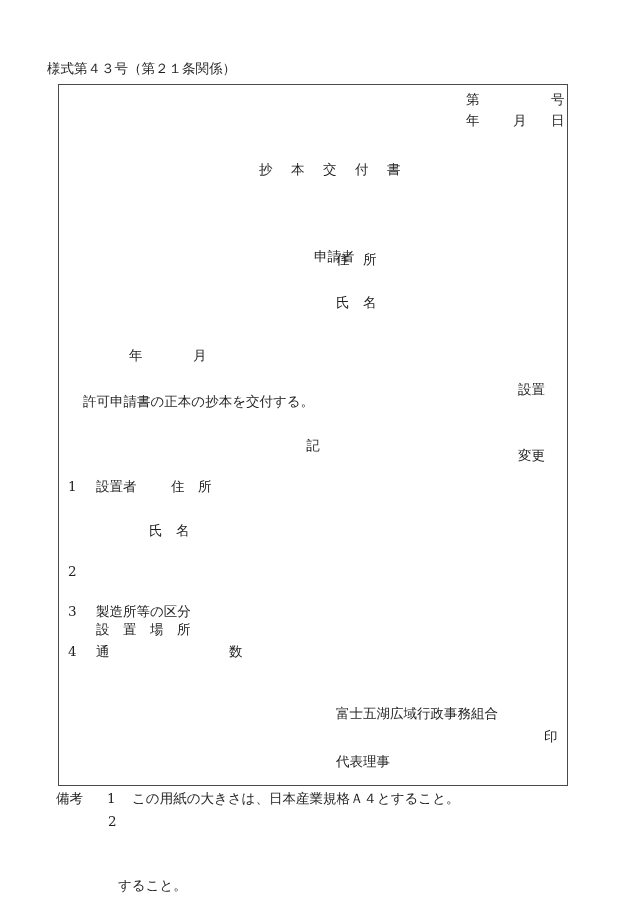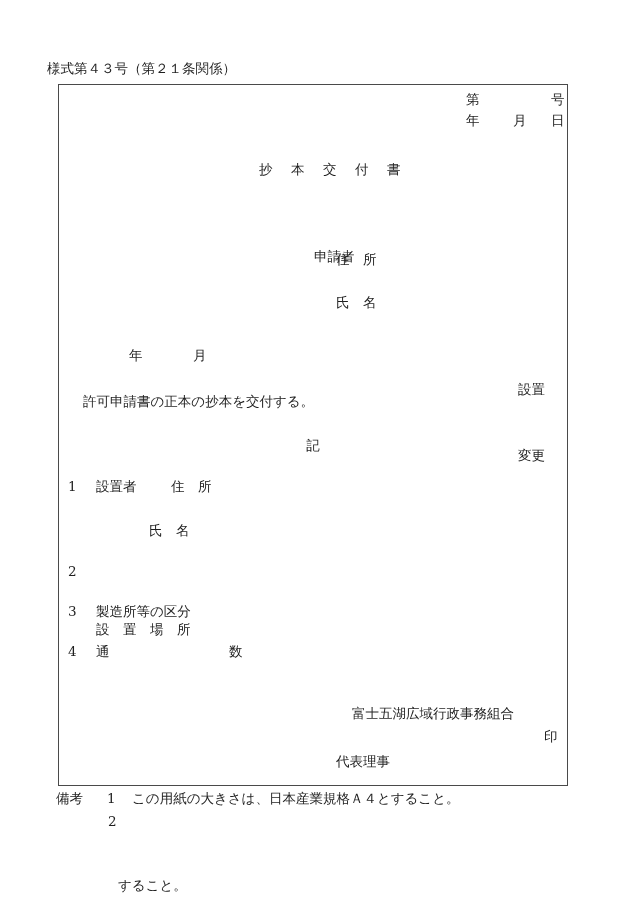--- a/index.html
+++ b/index.html
@@ -79,21 +79,21 @@
     <span class="abs" style="left:9px; top:479px;">2</span>
     <span class="abs" style="left:37px; top:499px;margin-top:38px;">設　置　場　所</span>
 
     <span class="abs" style="left:9px; top:519px;">3</span>
     <span class="abs" style="left:37px; top:519px;">製造所等の区分</span>
 
     <span class="abs" style="left:9px; top:559px;">4</span>
     <span class="abs" style="left:37px; top:559px;">通</span>
     <span class="abs" style="left:170px; top:559px;">数</span>
 
-    <div class="abs" style="left:277px; top:621px;margin-left:16px;">富士五湖広域行政事務組合</div>
+    <div class="abs" style="left:277px; top:621px;">富士五湖広域行政事務組合</div>
     <div class="abs" style="left:277px; top:644px;margin-top:25px;">代表理事</div>
     <div class="abs" style="left:485px; top:644px;">印</div>
 
   </div>
 
   <span class="abs" style="left:56px; top:791px;">備考</span>
   <span class="abs" style="left:107px; top:791px;">1</span>
   <span class="abs" style="left:132px; top:791px;">この用紙の大きさは、日本産業規格Ａ４とすること。</span>
 
   <span class="abs" style="left:108px; top:814px;">2</span>

